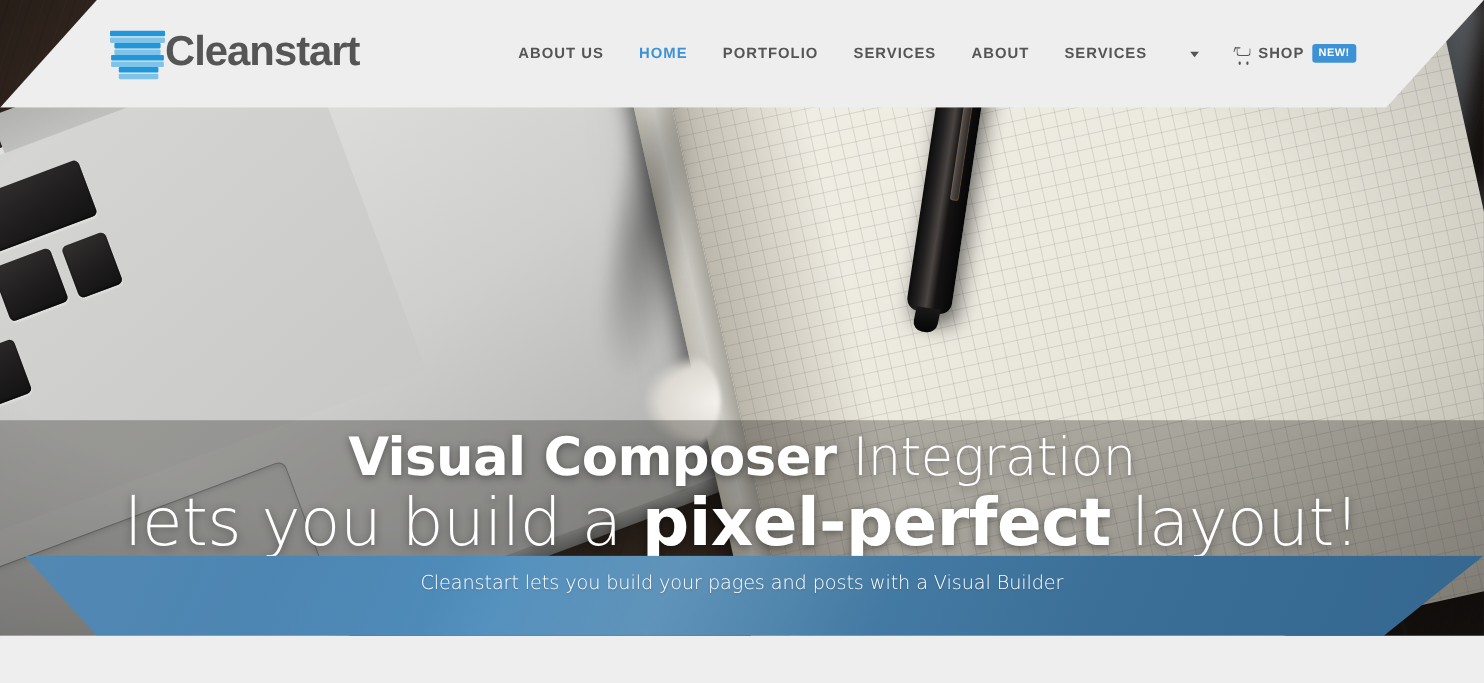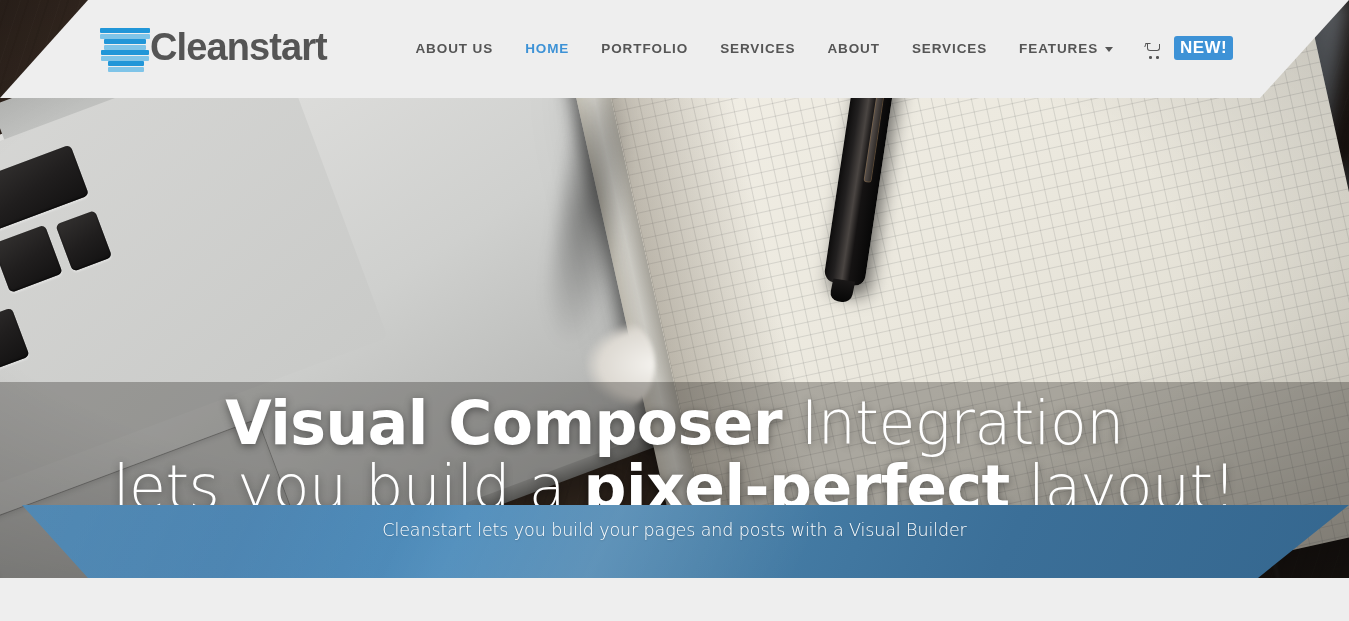--- a/index.html
+++ b/index.html
@@ -277,40 +277,40 @@
   }
   .cart-icon .w1, .cart-icon .w2 {
     position:absolute; bottom:-3px; width:2.6px; height:2.6px;
     border-radius:50%; background:#555;
   }
   .cart-icon .w1 { left:4px; }
   .cart-icon .w2 { left:11px; }
   .badge {
     display:inline-block; margin-left:7px;
     background:#3d92d6; color:#ffffff;
-    font-size:17px; font-weight:bold; letter-spacing:.4px;
+    font-size:10px; font-weight:bold; letter-spacing:.4px;
     padding:3px 6px 3px 6px; border-radius:3px;
     line-height:1.1;
     transform: translateY(-1px);
   }
 
   
   .hero-text {
     position:absolute; left:0; top:392px; width:1349px;
     text-align:center; z-index:20;
     color:#ffffff;
   }
   .hl1, .hl2 {
     font-family:"DejaVu Sans", sans-serif;
     font-weight:300;
     line-height:1.04;
     text-shadow: 0 2px 8px rgba(0,0,0,.42);
     letter-spacing:-0.5px;
   }
-  .hl1 { font-size:60px; }
+  .hl1 { font-size:48px; }
   .hl2 { font-size:60px; margin-top:2px; }
   .hl1 b, .hl2 b { font-weight:bold; }
 
   
   .blue-band {
     position:absolute; left:0; top:505px; width:1349px; height:86px;
     z-index:25;
     background: linear-gradient(114deg,
         #3e7cab 0%, #447fae 18%, #4d8cbb 34%, #477fa8 52%, #3b6f98 74%, #35678f 100%);
     clip-path: polygon(22px 0, 1349px 0, 1349px 0, 1258px 73px, 88px 73px);
@@ -428,31 +428,31 @@
 
       <a class="nav-item" href="#">
         <span>ABOUT</span>
       </a>
 
       <a class="nav-item" href="#">
         <span>SERVICES</span>
       </a>
 
       <a class="nav-item" href="#">
-        <span>FEATURES</span>
         <span class="caret"></span>
       </a>
 
       <a class="nav-item" href="#">
         <span class="cart-icon">
           <span class="handle"></span>
             <span class="basket"></span>
           <span class="w1"></span>
             <span class="w2"></span>
         </span>
+        <span>SHOP</span>
         <span class="badge">NEW!</span>
       </a>
 
     </nav>
   </div>
 
   <div class="hero-text">
     <div class="hl1">
       <b>Visual Composer</b><span> Integration</span>
     </div>

